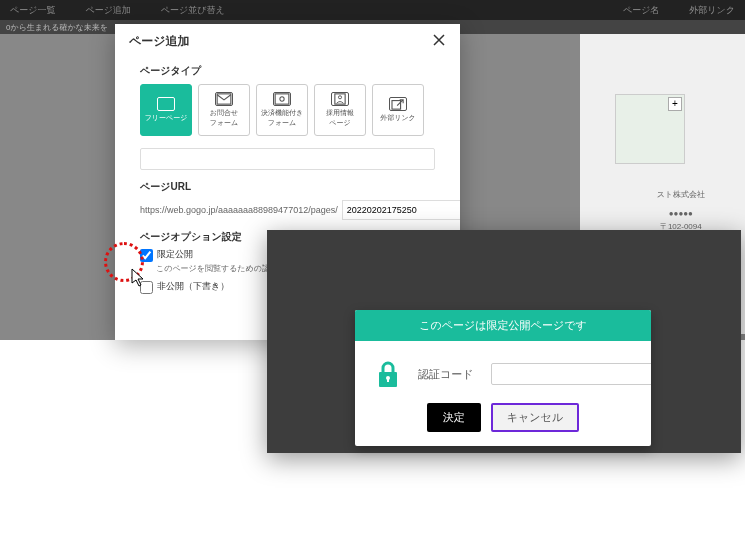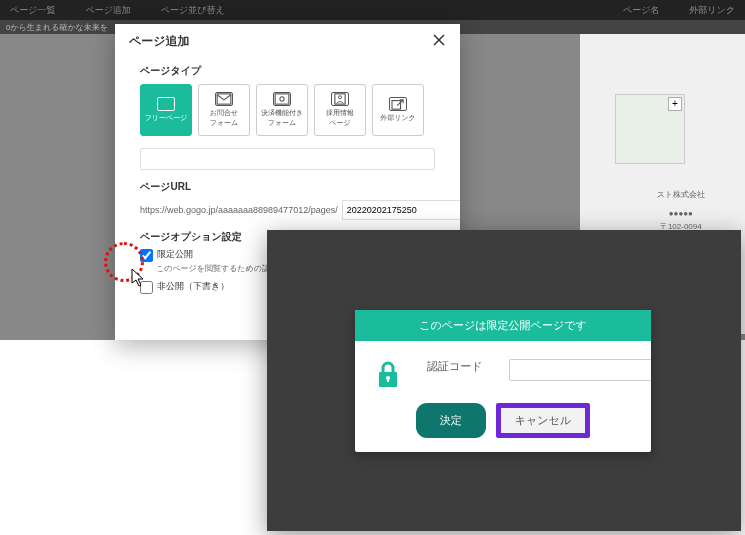--- a/index.html
+++ b/index.html
@@ -37,31 +37,31 @@
 .url-row { display: flex; gap: 4px; align-items: center; font-size: 9px; color: #666; margin-bottom: 10px; }
 .url-input { flex: 1; height: 20px; border: 1px solid #ddd; font-size: 9px; padding: 0 4px; }
 .opt-section-title { font-size: 10px; font-weight: bold; margin: 6px 0 4px; }
 .opt-row { font-size: 9px; margin: 2px 0; display: flex; align-items: flex-start; gap: 4px; line-height: 1.4; }
 .opt-row input[type=checkbox] { margin: 1px 0 0 0; }
 .opt-desc { font-size: 8px; color: #666; margin: 0 0 6px 16px; line-height: 1.3; }
 
 .red-circle { position: absolute; top: 242px; left: 104px; width: 40px; height: 40px; border: 3px dotted #d11; border-radius: 50%; pointer-events: none; z-index: 20; }
 .cursor { position: absolute; top: 268px; left: 131px; z-index: 21; pointer-events: none; }
 
-.auth-window { position: absolute; top: 230px; left: 267px; width: 474px; height: 301px; background: #3d3d3d; box-shadow: 0 6px 24px rgba(0,0,0,0.4); }
+.auth-window { position: absolute; top: 230px; left: 267px; width: 474px; height: 223px; background: #3d3d3d; box-shadow: 0 6px 24px rgba(0,0,0,0.4); }
 .auth-dialog { position: absolute; top: 80px; left: 88px; width: 296px; background: #fff; border-radius: 2px; overflow: hidden; box-shadow: 0 4px 12px rgba(0,0,0,0.3); }
 .auth-header { background: #1abc9c; color: #fff; font-size: 11px; text-align: center; padding: 8px 0; }
 .auth-body { padding: 18px 20px 14px; }
-.auth-row { display: flex; gap: 26px; margin-bottom: 14px; }
+.auth-row { display: flex; align-items: center; gap: 17px; margin-bottom: 14px; }
 .lock-icon { color: #1abc9c; flex-shrink: 0; }
 .auth-label { font-size: 11px; color: #555; flex-shrink: 0; }
 .auth-input { flex: 1; height: 22px; border: 1px solid #ccc; border-radius: 2px; }
 .auth-buttons { display: flex; justify-content: center; gap: 10px; }
-.btn-primary { background: #0f766e; color: #fff; border: none; padding: 5px 24px; font-size: 11px; border-radius: 11px; cursor: pointer; }
-.btn-secondary { background: #f2f2f2; color: #555; border: 5px solid #6d28d9; padding: 5px 14px; font-size: 11px; border-radius: 2px; cursor: pointer; }
+.btn-primary { background: #000000; color: #fff; border: none; padding: 5px 16px; font-size: 11px; border-radius: 2px; cursor: pointer; }
+.btn-secondary { background: #f2f2f2; color: #555; border: 2px solid #6d28d9; padding: 5px 14px; font-size: 11px; border-radius: 2px; cursor: pointer; }
 </style>
 </head>
 <body>
 
 <div class="bg-top">
   <div class="bg-toolbar">
     <span>ページ一覧</span>
     <span>ページ追加</span>
     <span>ページ並び替え</span>
     <span style="margin-left:auto">ページ名</span>

